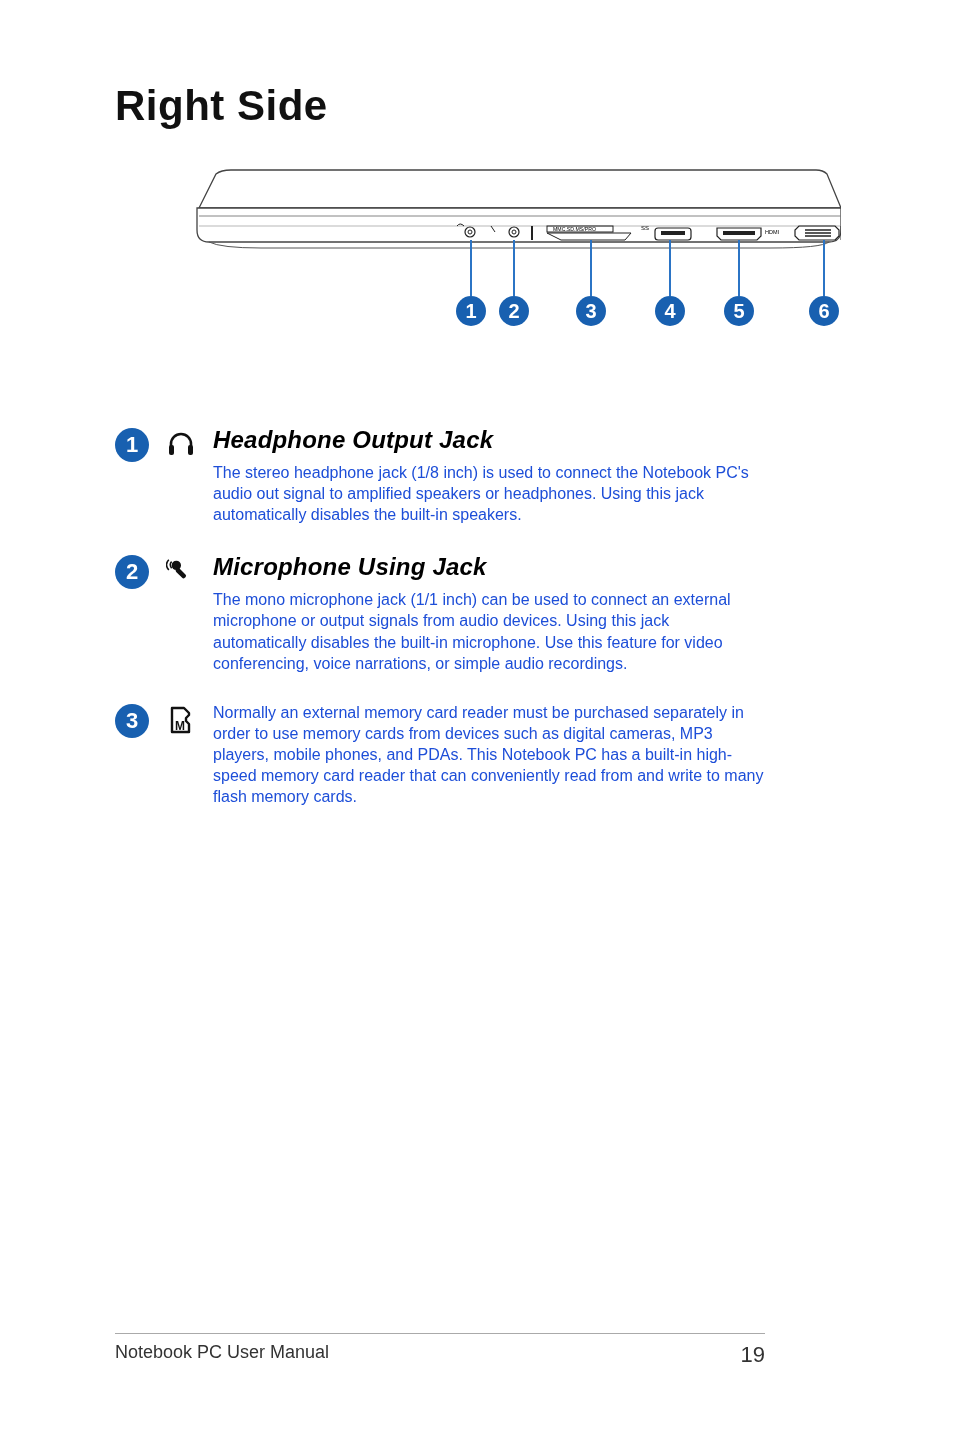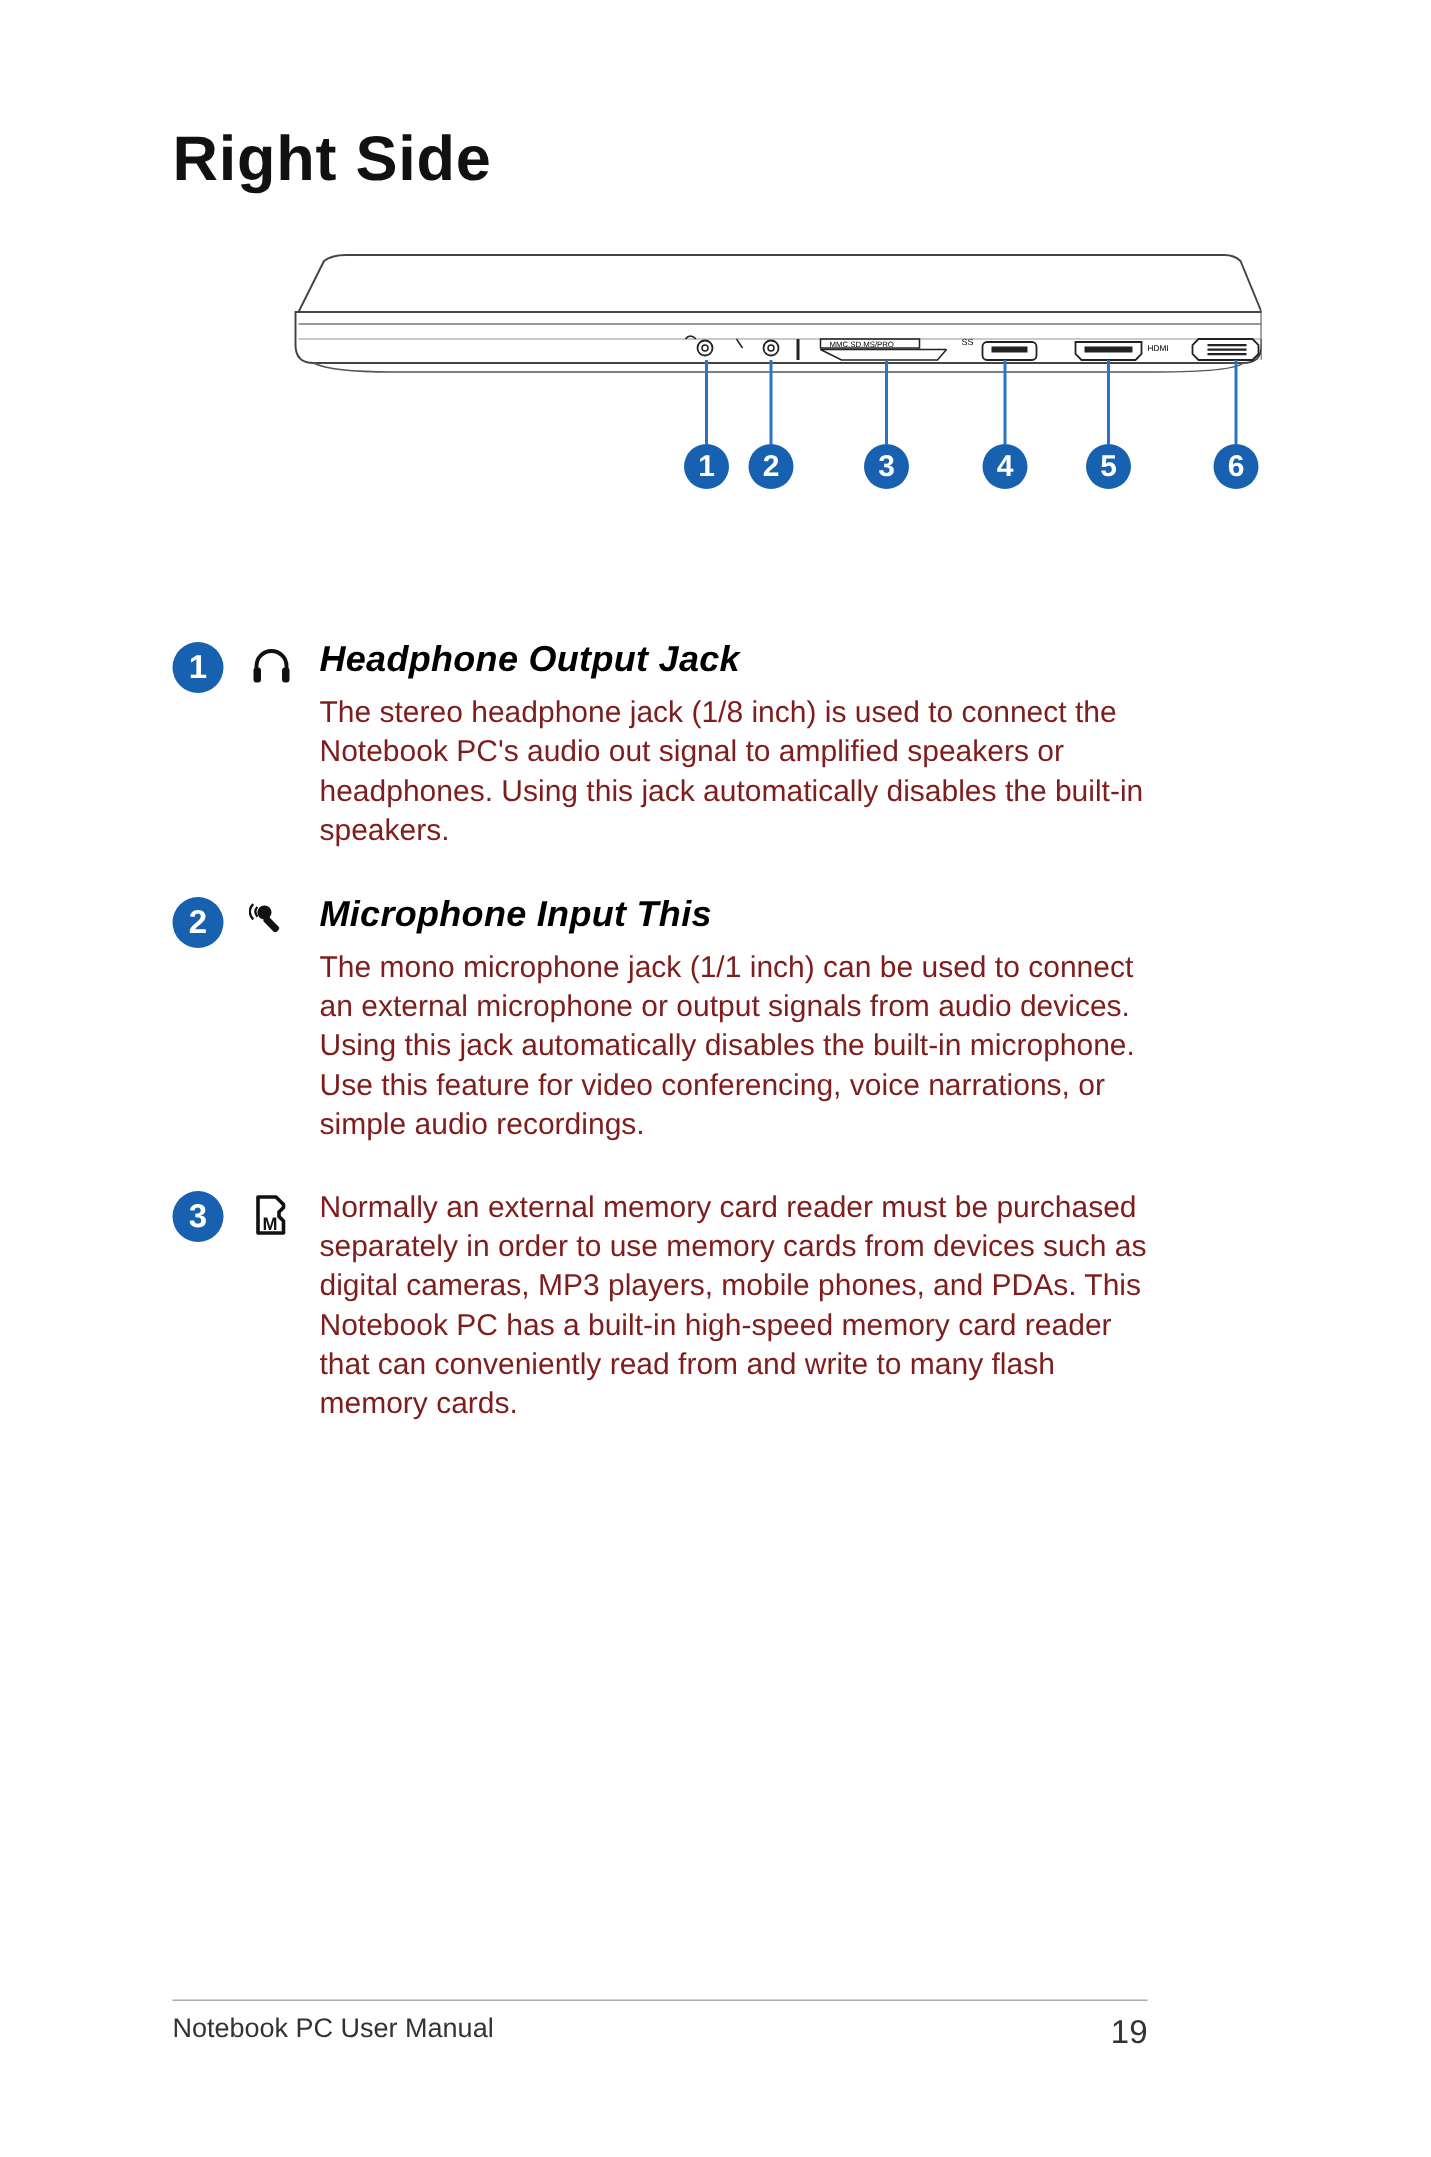--- a/index.html
+++ b/index.html
@@ -26,21 +26,21 @@
     width: 34px; height: 34px; border-radius: 50%; background: #1860b0; color: #fff;
     font-weight: 800; font-size: 22px; display: flex; align-items: center; justify-content: center; flex: none;
     margin-top: 2px;
   }
   .item-icon {
     width: 36px; height: 36px; flex: none; display: flex; align-items: center; justify-content: center;
     color: #1a1a1a; margin-top: 0px;
   }
   .item-body { flex: 1; }
   .item-title { font-weight: 800; font-size: 24px; margin-bottom: 8px; letter-spacing: 0.2px; color:#000;font-style:italic; }
-  .item-desc { font-size: 20px; line-height: 1.32; color: #7f1d1d; }
+  .item-desc { font-size: 16px; line-height: 1.32; color: #1d4ed8; }
   .footer {
     position: absolute; left: 115px; right: 105px; bottom: 70px;
     border-top: 1px solid #aaa; padding-top: 8px; display: flex; justify-content: space-between;
     font-size: 18px; color: #333; text-align: center;
   }
   .footer .pgnum { font-size: 22px; }
 </style>
 </head>
 <body>
 
@@ -132,21 +132,21 @@
       <div class="item-num">2</div>
       <div class="item-icon">
         <svg width="30" height="30" viewBox="0 0 32 32" fill="none">
           <ellipse cx="11" cy="10" rx="5" ry="5" fill="#111"></ellipse>
           <rect x="13" y="12" width="13" height="5" rx="2" transform="rotate(45 13 12)" fill="#111"></rect>
           <path d="M 6 6 q -3 3 0 7" stroke="#111" stroke-width="1.6" fill="none"></path>
           <path d="M 3 4 q -5 5 0 11" stroke="#111" stroke-width="1.6" fill="none"></path>
         </svg>
       </div>
       <div class="item-body">
-        <div class="item-title">Microphone Input This</div>
+        <div class="item-title">Microphone Using Jack</div>
         <div class="item-desc">The mono microphone jack (1/1 inch) can be used to connect an external microphone or output signals from audio devices. Using this jack automatically disables the built-in microphone. Use this feature for video conferencing, voice narrations, or simple audio recordings.</div>
       </div>
     </div>
 
     <div class="item">
       <div class="item-num">3</div>
       <div class="item-icon">
         <svg width="30" height="32" viewBox="0 0 30 32" fill="none">
           <path d="M6 4 h12 l5 5 v2 l -3 3 v3 l 3 3 v8 h-17 z" stroke="#111" stroke-width="2.4" fill="none" stroke-linejoin="round"></path>
           <text x="9" y="26" font-size="12" font-weight="900" fill="#111" font-family="Arial">M</text>

